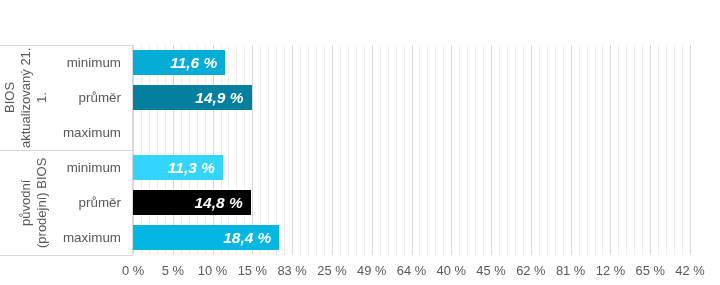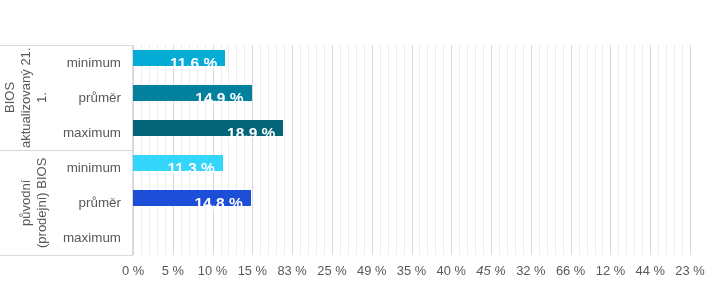--- a/index.html
+++ b/index.html
@@ -9,21 +9,21 @@
 
   
   .chart-title{position:absolute;right:32px;top:4px;font-size:27px;font-weight:bold;
                color:#808080;white-space:nowrap;}
 
   
   .plot{position:absolute;left:133px;top:45px;width:557px;height:210px;}
   .gridline{position:absolute;top:0;width:1px;height:210px;background:#ededed;}
   .gridline.major{background:#d9d9d9;}
 
-  .bar{position:absolute;left:0;height:16px;}
+  .bar{position:absolute;left:0;height:25px;font-style:italic;}
   .bar-value-label{position:absolute;right:8px;top:0;line-height:25px;
                    color:#ffffff;font-size:15.5px;font-weight:bold;white-space:nowrap;}
 
   
   .category-axis{position:absolute;left:-2px;top:45px;width:135px;height:211px;
                  border:1px solid #d9d9d9;border-left:none;box-sizing:border-box;}
   .group-divider{position:absolute;left:0;top:150px;width:132px;height:1px;background:#d9d9d9;}
 
   .category-label{position:absolute;left:0;width:121px;height:35px;line-height:35px;
                   font-size:13.4px;color:#595959;text-align:right;white-space:nowrap;}
@@ -118,28 +118,28 @@
         <div class="gridline" style="left: 549.043px; background: rgb(237, 237, 237);"></div>
         <div class="gridline major" style="left: 557px; background: rgb(217, 217, 217);"></div>
       </div>
 
     <div class="bar" style="top: 5px; width: 92.3029px; background: rgb(4, 172, 214);">
       <span class="bar-value-label">11,6 %</span>
     </div>
     <div class="bar" style="top: 40px; width: 118.561px; background: rgb(3, 128, 158);">
       <span class="bar-value-label">14,9 %</span>
     </div>
-    <div class="bar" style="top: 75px; width: 150.39px; background: rgb(4, 100, 120);">
-      <span class="bar-value-label">18,9 %</span>
-    </div>
     <div class="bar" style="top: 110px; width: 89.9157px; background: rgb(51, 213, 251);">
       <span class="bar-value-label">11,3 %</span>
     </div>
-    <div class="bar" style="top: 145px; width: 117.766px; background: #1d4ed8; text-align: right;">
+    <div class="bar" style="top: 145px; width: 117.766px; background: #000000; text-align: right;">
       <span class="bar-value-label">14,8 %</span>
+    </div>
+    <div class="bar" style="top: 180px; width: 146.411px; background: rgb(4, 182, 226);">
+      <span class="bar-value-label">18,4 %</span>
     </div>
   </div>
 
   <div class="category-axis"></div>
   <div class="group-divider"></div>
 
   <div class="category-label" style="top:45px">minimum</div>
   <div class="category-label" style="top:80px">průměr</div>
   <div class="category-label" style="top:115px">maximum</div>
   <div class="category-label" style="top:150px">minimum</div>
@@ -154,22 +154,22 @@
   </div>
 
   <div id="tick-labels">
       <div class="tick-label" style="left: 133px;">0 %</div>
       <div class="tick-label" style="left: 172.786px;">5 %</div>
       <div class="tick-label" style="left: 212.571px;">10 %</div>
       <div class="tick-label" style="left: 252.357px;">15 %</div>
       <div class="tick-label" style="left: 292.143px;">83 %</div>
       <div class="tick-label" style="left: 331.929px;">25 %</div>
       <div class="tick-label" style="left: 371.714px;">49 %</div>
-      <div class="tick-label" style="left: 411.5px;">35 %</div>
+      <div class="tick-label" style="left: 411.5px;">64 %</div>
       <div class="tick-label" style="left: 451.286px;">40 %</div>
-      <div class="tick-label" style="left: 491.071px; font-style: italic;">45 %</div>
-      <div class="tick-label" style="left: 530.857px;">32 %</div>
-      <div class="tick-label" style="left: 570.643px;">66 %</div>
+      <div class="tick-label" style="left: 491.071px;">45 %</div>
+      <div class="tick-label" style="left: 530.857px;">62 %</div>
+      <div class="tick-label" style="left: 570.643px;">81 %</div>
       <div class="tick-label" style="left: 610.429px;">12 %</div>
-      <div class="tick-label" style="left: 650.214px;">44 %</div>
-      <div class="tick-label" style="left: 690px;">23 %</div>
+      <div class="tick-label" style="left: 650.214px;">65 %</div>
+      <div class="tick-label" style="left: 690px;">42 %</div>
     </div>
 </div>
 
 </body></html>

